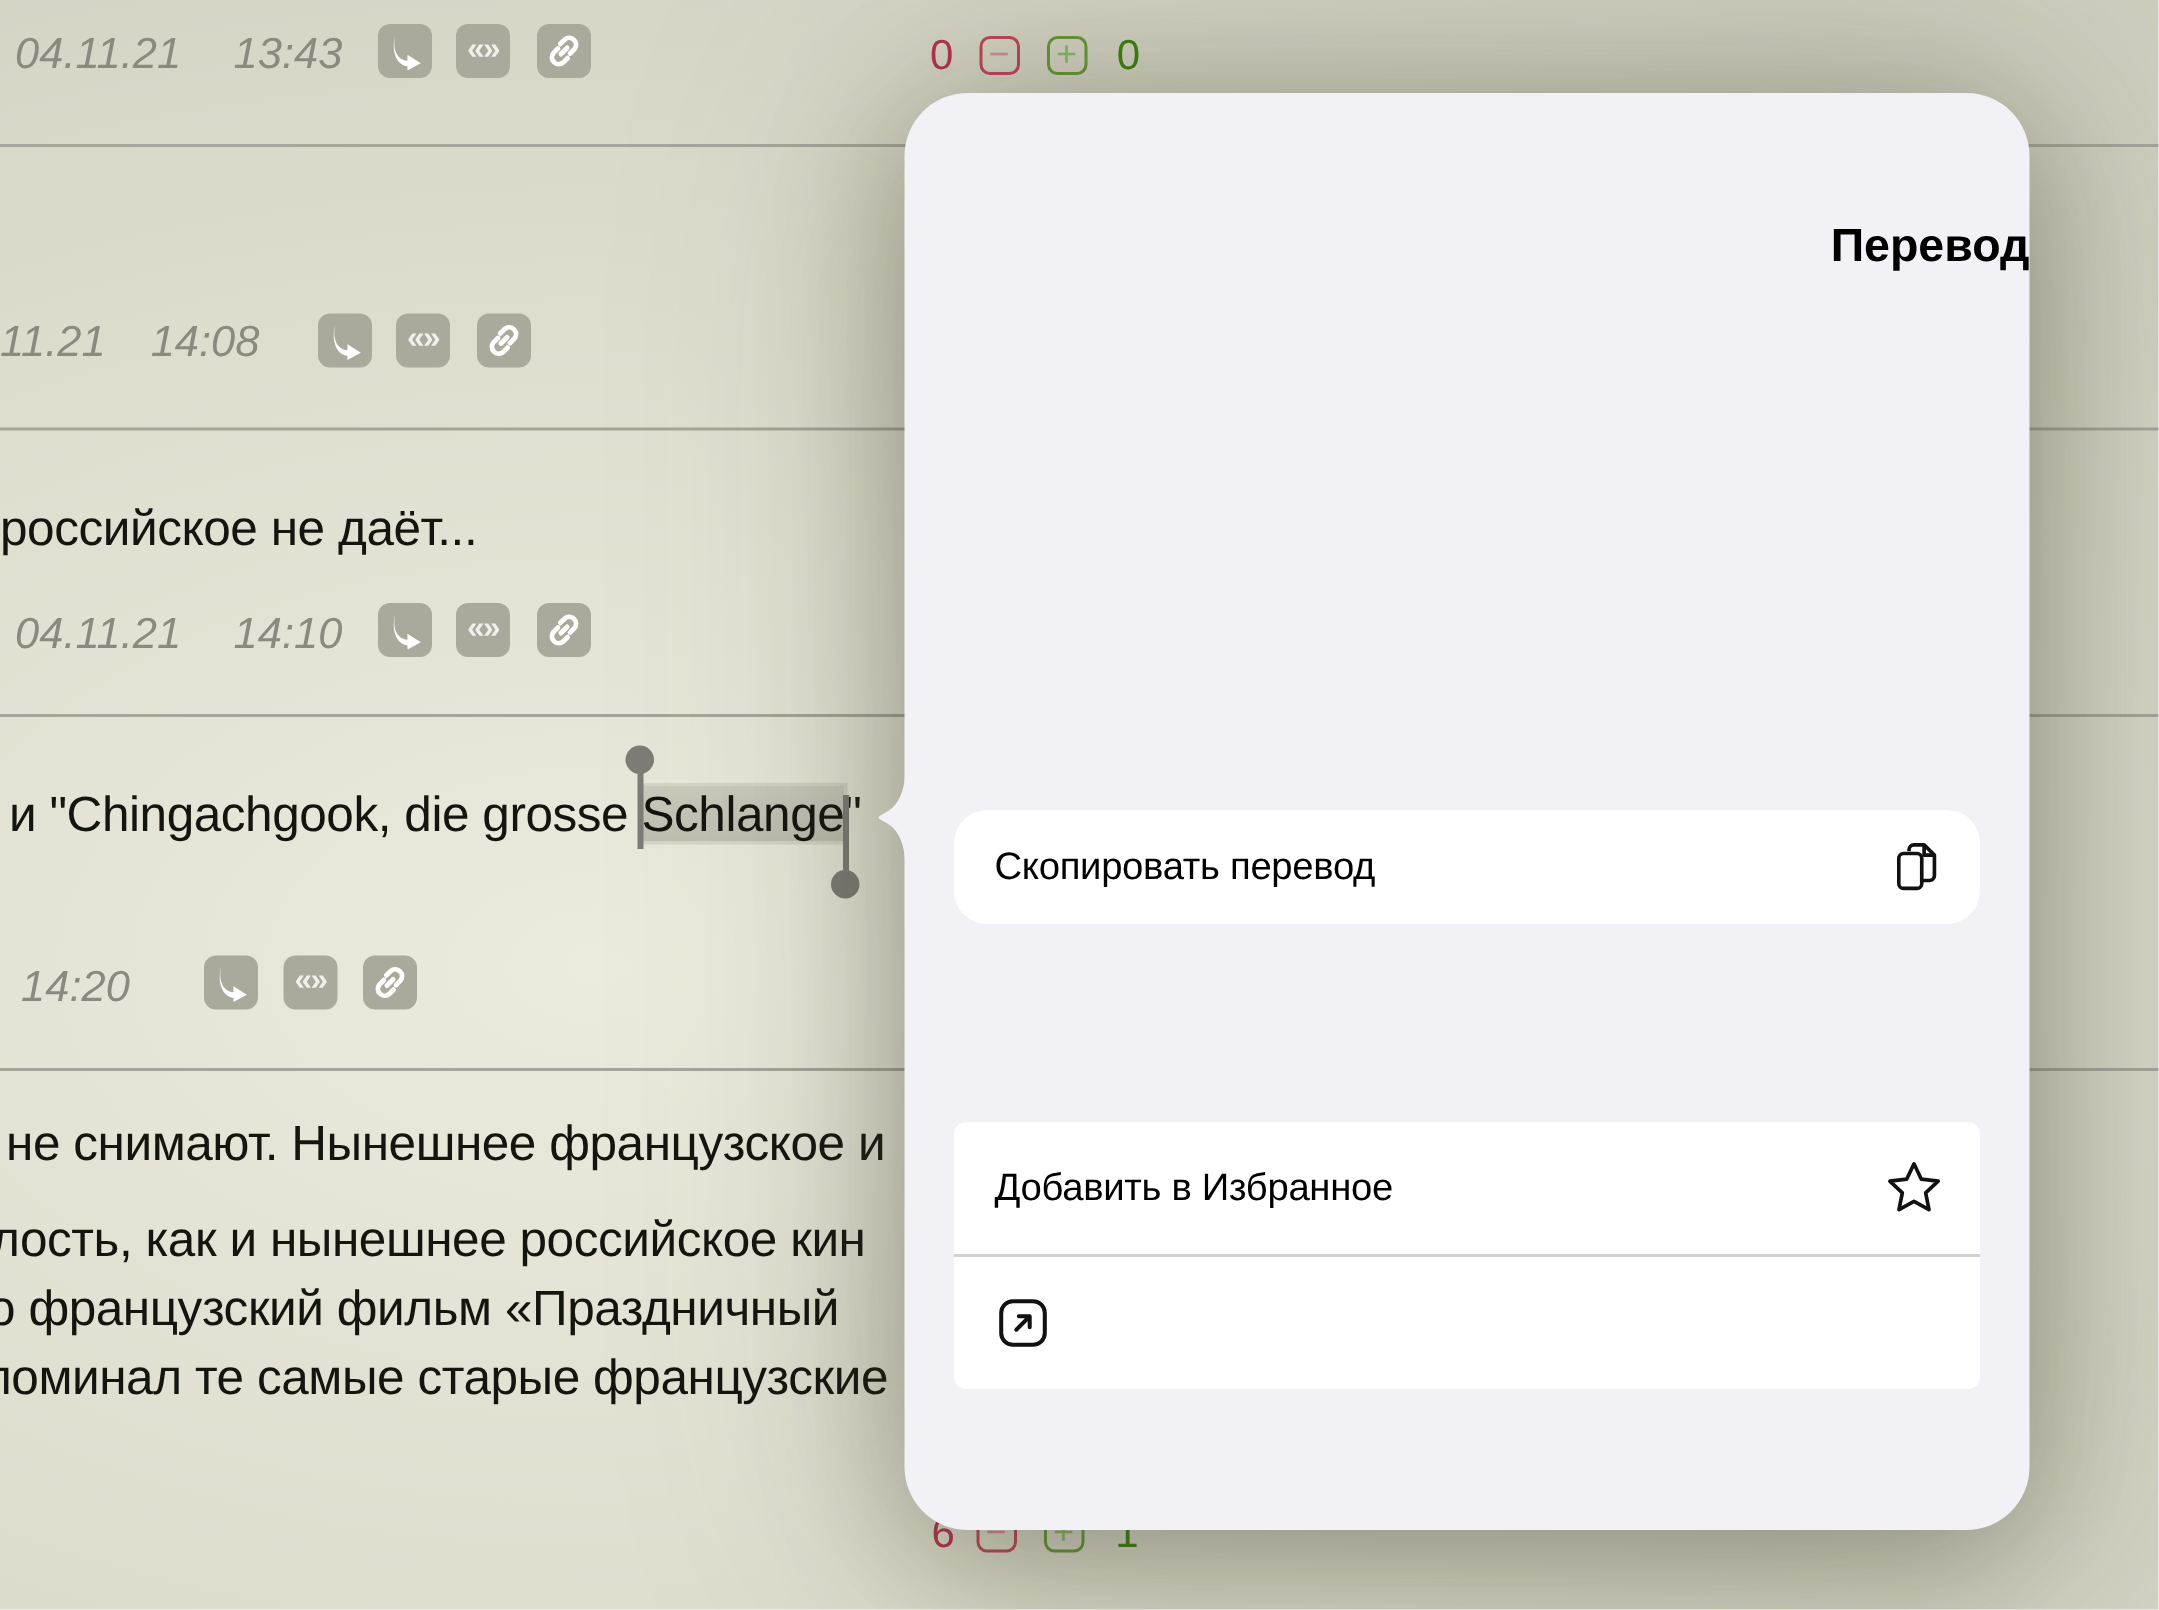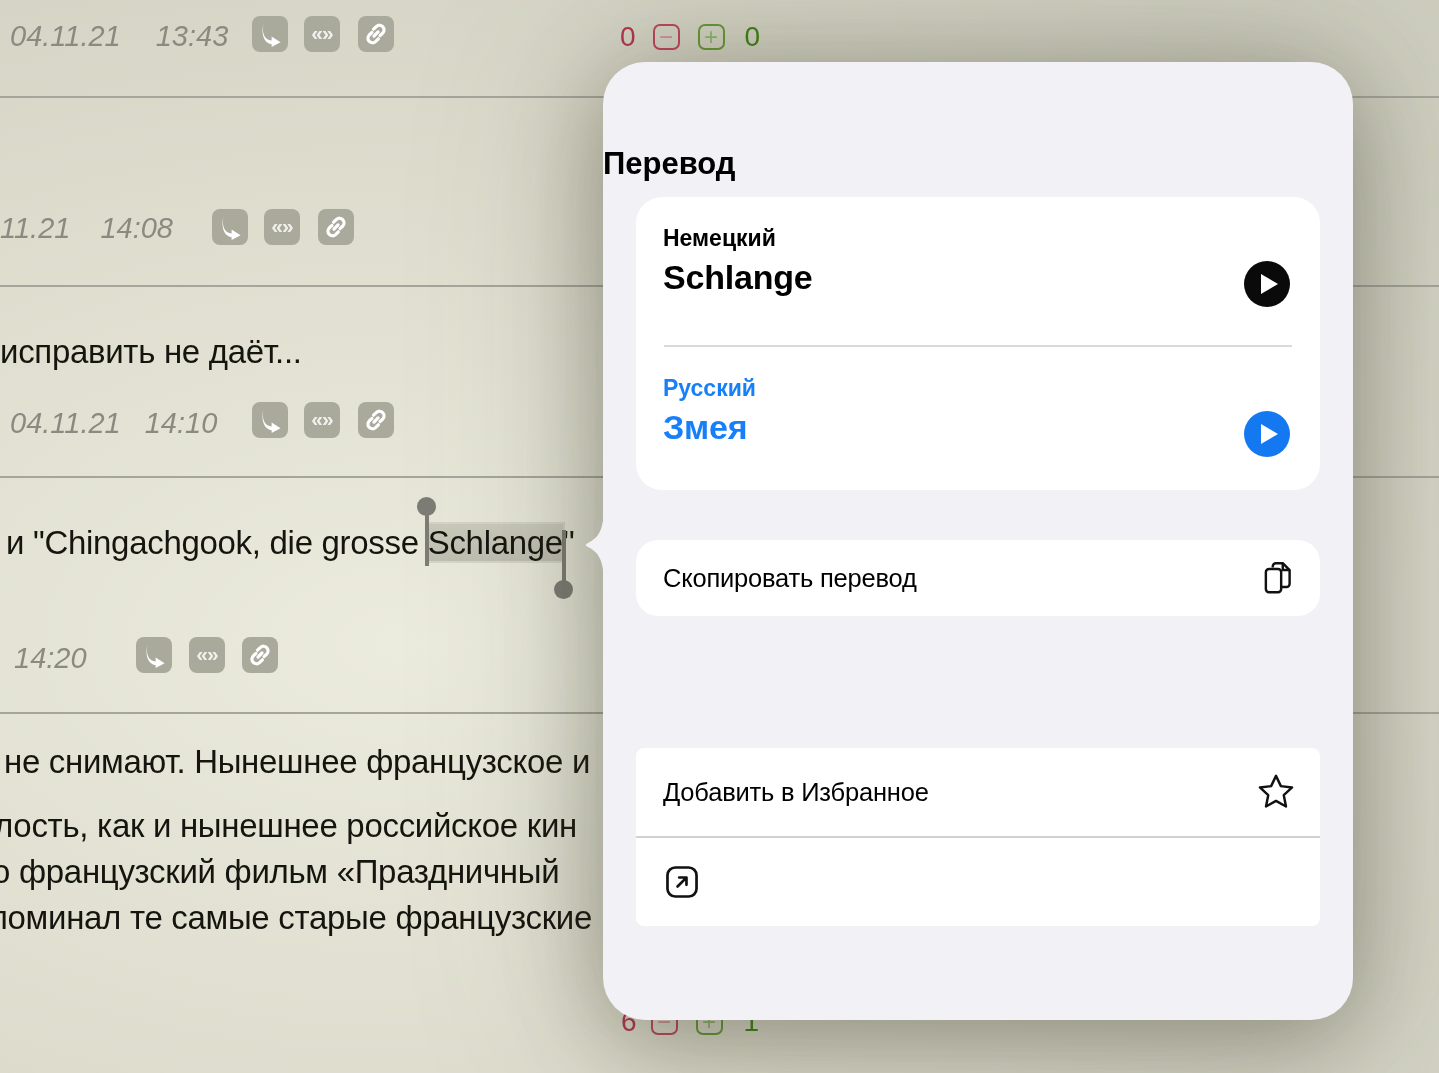--- a/index.html
+++ b/index.html
@@ -33,21 +33,21 @@
   .hbar-start { position:absolute; left:-3px; top:-10px; width:4px; height:52px; background:#7d7d76; }
   .hbar-start::before { content:''; position:absolute; top:-17px; left:-7.5px; width:19px; height:19px; border-radius:50%; background:#7d7d76; }
   .hbar-end { position:absolute; right:-3px; top:6px; width:4px; height:52px; background:#7d7d76; }
   .hbar-end::after { content:''; position:absolute; bottom:-17px; left:-7.5px; width:19px; height:19px; border-radius:50%; background:#7d7d76; }
 
   
   .popover { position:absolute; left:603px; top:62px; width:750px; height:958px;
              background:#f1f1f6; border-radius:42px; z-index:10;
              filter: drop-shadow(0 18px 45px rgba(55,55,38,.38)) drop-shadow(0 0 90px rgba(55,55,38,.22)); }
   .tail { position:absolute; left:-21px; top:443px; width:22px; height:80px; }
-  .pop-title { position:absolute; left:0; top:84px; width:100%; text-align:left; font-size:31px; font-weight:600; color:#000; }
+  .pop-title { position:absolute; left:0; top:84px; width:100%; text-align:right; font-size:31px; font-weight:600; color:#000; }
   .card { position:absolute; left:33px; width:684px; background:#fff; border-radius:8px; }
   .card1 { top:135px; height:293px; border-radius:26px; }
   .lang-label { position:absolute; left:27px; font-size:23px; font-weight:600; color:#000; }
   .lang-word  { position:absolute; left:27px; font-size:34px; font-weight:700; color:#000; letter-spacing:-.2px; }
   .blue { color:#1780f8 !important; }
   .card1-div { position:absolute; left:28px; right:28px; top:148px; height:1.5px; background:#dadada; }
   .playbtn { position:absolute; right:30px; width:46px; height:46px; border-radius:50%;
              display:flex; align-items:center; justify-content:center; }
   .playbtn.black { background:#0a0a0a; }
   .playbtn.bluebg { background:#1479f1; }
@@ -101,24 +101,24 @@
 <div class="ibtn" style="left:318px; top:209px;">
   <svg width="26" height="26" viewBox="0 0 32 32" fill="none" stroke="#fff" stroke-width="4" stroke-linecap="round">
     <path d="M13.5 18.5 L18.5 13.5"></path>
     <path d="M11 14 L7.5 17.5 a5.6 5.6 0 0 0 7.9 7.9 l3.5 -3.5"></path>
     <path d="M21 18 l3.5 -3.5 a5.6 5.6 0 0 0 -7.9 -7.9 L13 10.1"></path>
   </svg>
 </div>
 
 <div class="hr" style="top:285px;"></div>
 
-<div class="ptext" style="left:0px; top:333px;">исправить не даёт...</div>
+<div class="ptext" style="left:0px; top:333px;">российское не даёт...</div>
 <div class="meta" style="left:10px; top:407px;">
   <span>04.11.21</span>
-  <span style="margin-left:24px;">14:10</span>
+  <span style="margin-left:35px;">14:10</span>
 </div>
 <div class="ibtn" style="left:252px; top:402px;">
   <svg width="26" height="26" viewBox="0 0 32 32">
       <path d="M8 3 C5.5 15 9.5 23 18 24 L18 19 L29 26 L18 32 L18 28.5 C8.5 27.5 4.5 15 8 3 Z" fill="#fff"></path>
     </svg>
 </div>
 <div class="ibtn" style="left:304px; top:402px;">
   <span class="quote-glyph">«»</span>
 </div>
 <div class="ibtn" style="left:358px; top:402px;">
@@ -183,33 +183,20 @@
   <span class="vnum up" style="margin-left:21px;">1</span>
 </div>
 
 <div class="popover">
   <svg class="tail" viewBox="0 0 22 80">
     <path d="M22 0 C22 26 16 33 6 38 Q1.5 40 6 42 C16 47 22 54 22 80 Z" fill="#f1f1f6"></path>
   </svg>
 
   <div class="pop-title">Перевод</div>
 
-  <div class="card card1">
-    <div class="lang-label" style="top:28px;">Немецкий</div>
-    <div class="lang-word" style="top:61px;">Schlange</div>
-    <div class="playbtn black" style="top:64px;">
-      <div class="tri"></div>
-    </div>
-    <div class="card1-div"></div>
-    <div class="lang-label blue" style="top:178px;">Русский</div>
-    <div class="lang-word blue" style="top:211px;">Змея</div>
-    <div class="playbtn bluebg" style="top:214px;">
-      <div class="tri"></div>
-    </div>
-  </div>
 
   <div class="card card2 action">
     <span class="lbl">Скопировать перевод</span>
     <svg width="36" height="38" viewBox="0 0 34 36" fill="none" stroke="#111" stroke-width="2.3" stroke-linejoin="round">
       <path d="M12 8 V7 a3 3 0 0 1 3 -3 H21.5 L28 10.5 V23.5 a3 3 0 0 1 -3 3 H20.5"></path>
       <path d="M21.5 4 v6.5 h6.5"></path>
       <rect x="5.5" y="9.5" width="14.5" height="22" rx="3" fill="#fff"></rect>
     </svg>
   </div>
 

